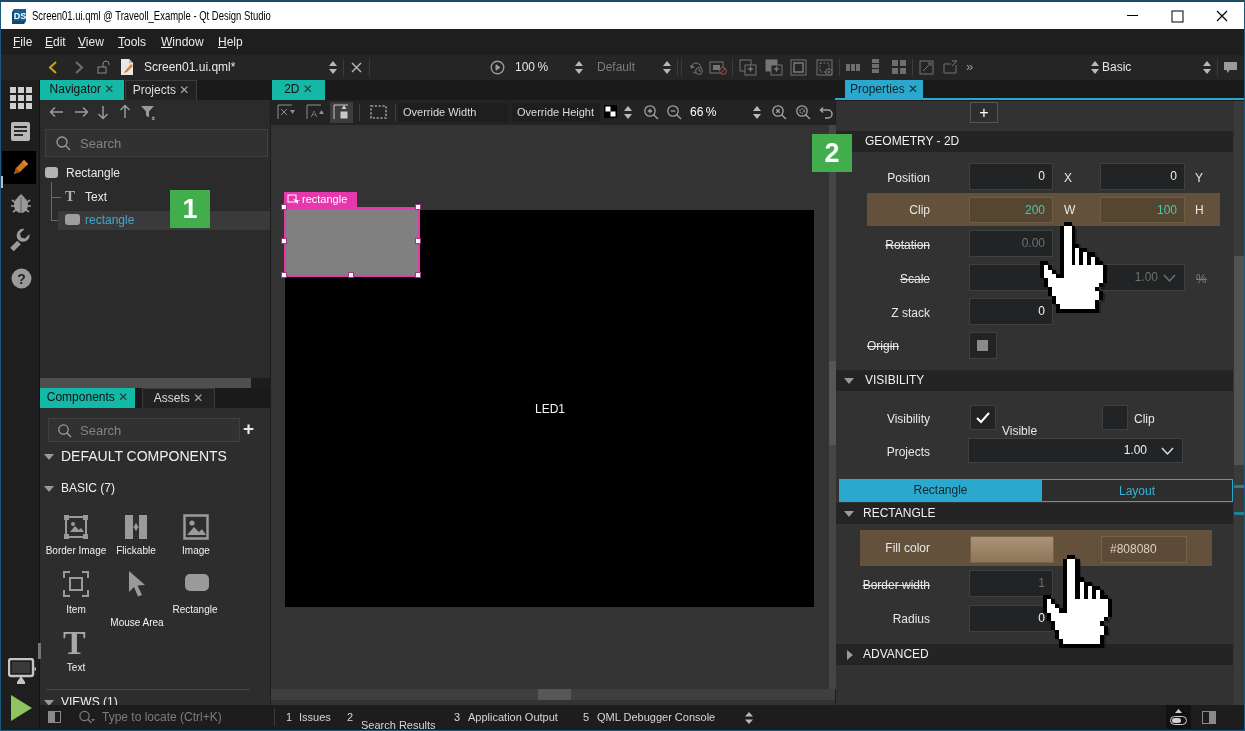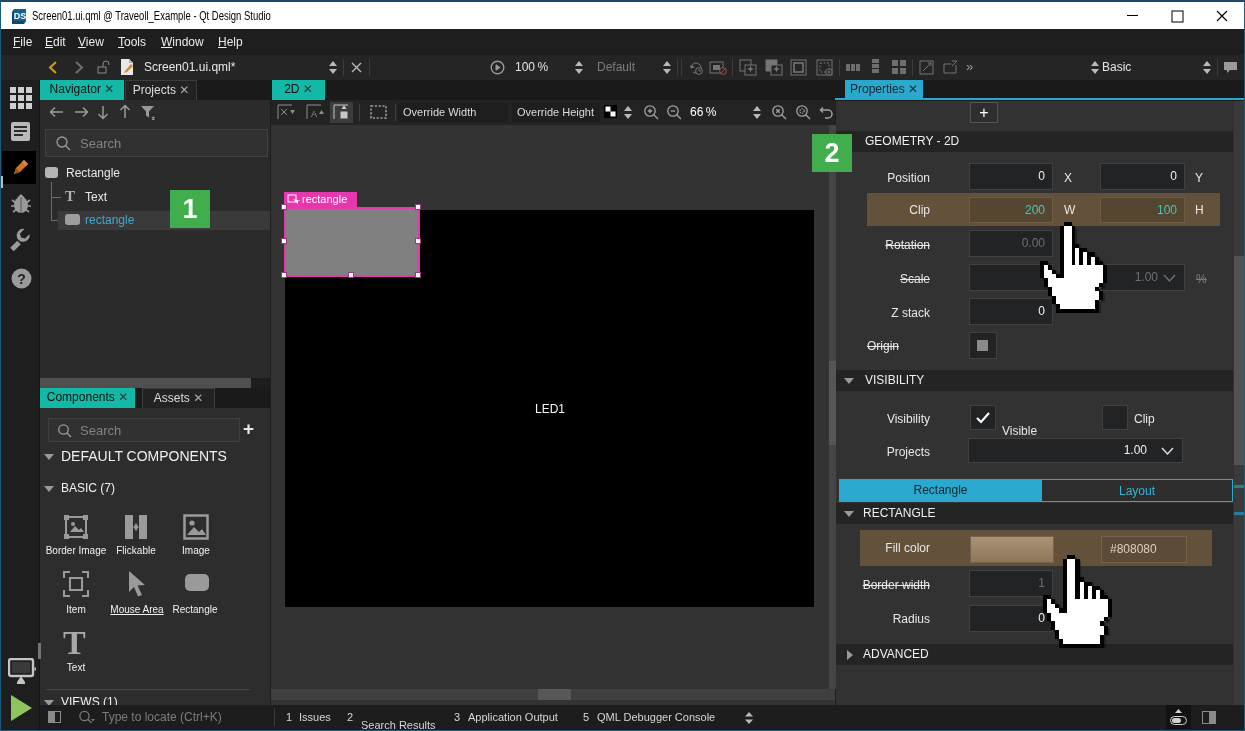--- a/index.html
+++ b/index.html
@@ -303,21 +303,21 @@
 
   <svg class="abs" style="left:23px;top:163px" width="26" height="26" fill="none" stroke="#9a9a9a" stroke-width="2">
       <path d="M1 7 V1 H7 M19 1 H25 V7 M25 19 V25 H19 M7 25 H1 V19"></path>
       <rect x="7" y="7" width="12" height="12" stroke-width="2"></rect>
     </svg>
   <svg class="abs" style="left:86px;top:162px" width="22" height="27">
       <path d="M3 1 L19 15 L11.5 15.5 L16 25 L12 26.5 L8 17 L3 22 z" fill="#9a9a9a"></path>
     </svg>
   <div class="abs" style="left:145px;top:166px;width:24px;height:17px;background:#9a9a9a;border-radius:5px;"></div>
   <div class="abs" style="left:6px;top:196px;color:#f2f2f2;font-size:10px;width:60px;text-align:center;">Item</div>
-  <div class="abs" style="left:66px;top:196px;color:#f2f2f2;font-size:10px;width:62px;text-align:center;text-decoration:underline;">Mouse Area</div>
+  <div class="abs" style="left:66px;top:209px;color:#f2f2f2;font-size:10px;width:62px;text-align:center;">Mouse Area</div>
   <div class="abs" style="left:125px;top:196px;color:#f2f2f2;font-size:10px;width:60px;text-align:center;">Rectangle</div>
 
   <div class="abs" style="left:23px;top:216px;color:#a8a8a8;font-size:34px;font-family:'Liberation Serif',serif;font-weight:bold;">T</div>
   <div class="abs" style="left:6px;top:254px;color:#f2f2f2;font-size:10px;width:60px;text-align:center;">Text</div>
   <div class="abs" style="left:6px;top:281px;width:204px;height:1px;background:#454545;"></div>
   <svg class="abs" style="left:4px;top:291px" width="11" height="8">
       <path d="M0 1 h10 l-5 6 z" fill="#9a9a9a"></path>
     </svg>
   <div class="abs" style="left:21px;top:287px;color:#f0f0f0;font-size:12px;">VIEWS (1)</div>
 </div>

